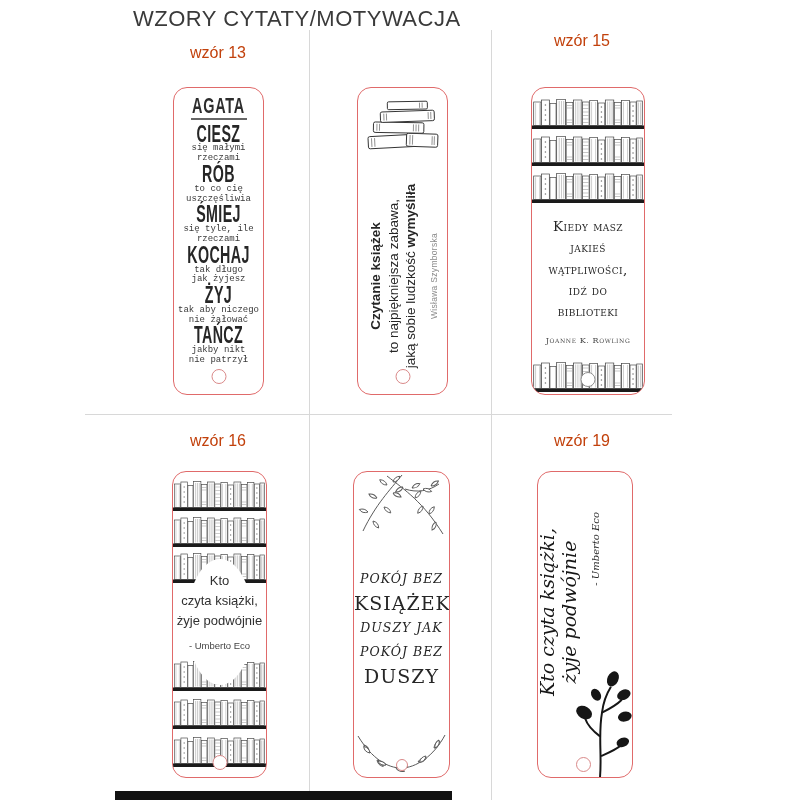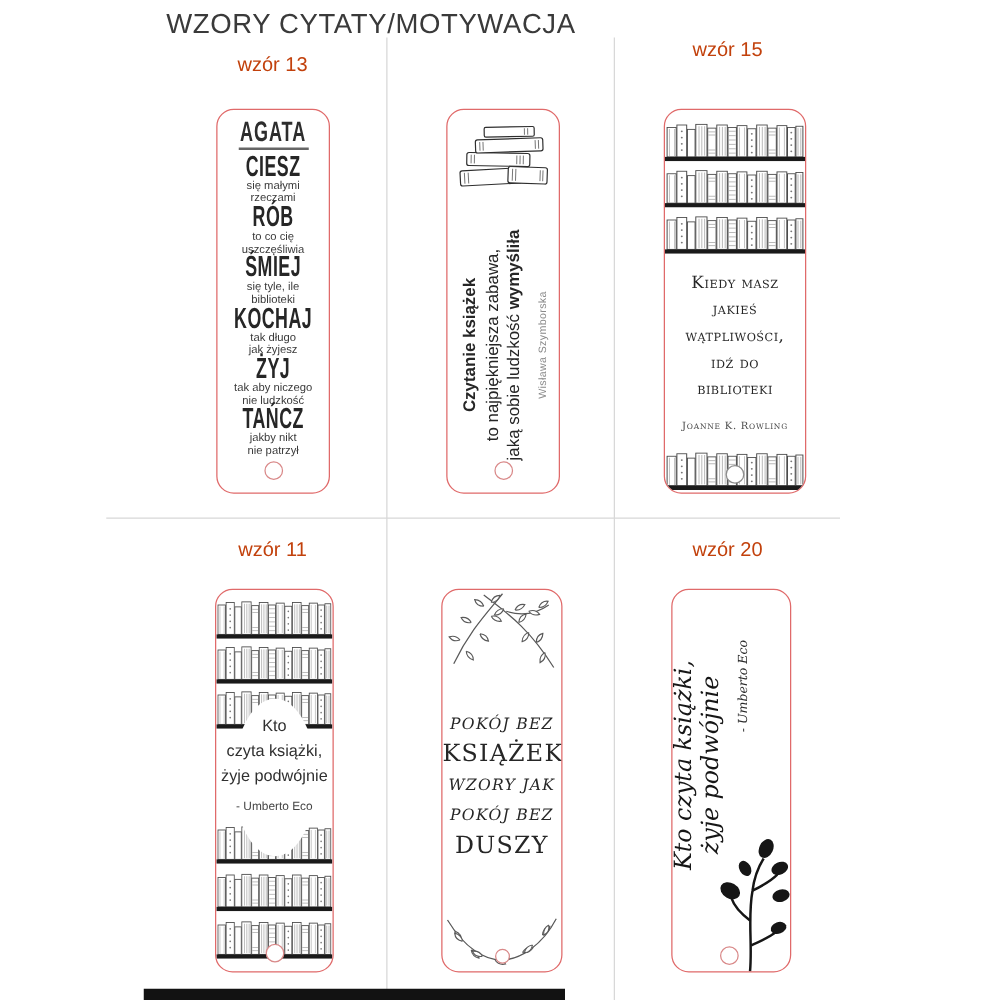--- a/index.html
+++ b/index.html
@@ -16,21 +16,21 @@
   
   .bm{position:absolute;background:#fff;border:1.5px solid #e06a6a;border-radius:14px;overflow:hidden;}
   .hole{position:absolute;left:50%;transform:translateX(-50%);width:13px;height:13px;
         border:1.4px solid #d98989;border-radius:50%;background:#fff;z-index:9;}
 
   
   .b13-inner{padding-top:8px;text-align:center;}
   .b13-name{font-size:18px;font-weight:700;letter-spacing:1px;transform:scale(.8,1.25);color:#2d2d2d;line-height:1;}
   .b13-rule{width:56px;height:1.5px;background:#666;margin:4px auto 5px;}
   .b13-big{font-size:19px;font-weight:700;letter-spacing:.5px;transform:scale(.75,1.22);color:#262626;line-height:1.05;margin-top:1px;}
-  .b13-small{font-family:Liberation Sans, sans-serif;font-size:9px;line-height:1.08;color:#3a3a3a;white-space:pre-line;}
+  .b13-small{font-family:Liberation Mono, monospace;font-size:9px;line-height:1.08;color:#3a3a3a;white-space:pre-line;}
 
   
   .b14-books{position:absolute;top:8px;left:50%;transform:translateX(-50%);width:80px;height:58px;}
   .b14-rot{position:absolute;top:188px;left:50%;width:232px;transform:translate(-50%,-50%) rotate(-90deg);
            text-align:center;}
   .b14-line{font-size:13.5px;line-height:1.3;color:#262626;}
   .b14-line b{font-weight:700;}
   .b14-author{font-size:8.5px;color:#8a8a8a;margin-top:9px;letter-spacing:.3px;}
 
   
@@ -125,42 +125,42 @@
 <div id="canvas">
 
   <div class="page-title">WZORY CYTATY/MOTYWACJA</div>
 
   <div class="vline" style="left:309px"></div>
   <div class="vline" style="left:491px"></div>
   <div class="hline"></div>
 
   <div class="wzor-label" style="left:127px;top:44px">wzór 13</div>
   <div class="wzor-label" style="left:491px;top:32px">wzór 15</div>
-  <div class="wzor-label" style="left:127px;top:432px">wzór 11</div>
-  <div class="wzor-label" style="left:491px;top:432px">wzór 20</div>
+  <div class="wzor-label" style="left:127px;top:432px">wzór 16</div>
+  <div class="wzor-label" style="left:491px;top:432px">wzór 19</div>
 
   <div class="bm" style="left:173px;top:87px;width:89px;height:306px">
     <div class="b13-inner">
       <div class="b13-name">AGATA</div>
       <div class="b13-rule"></div>
       <div class="b13-big">CIESZ</div>
       <div class="b13-small">się małymi
 rzeczami</div>
       <div class="b13-big">RÓB</div>
       <div class="b13-small">to co cię
 uszczęśliwia</div>
       <div class="b13-big">ŚMIEJ</div>
       <div class="b13-small">się tyle, ile
-biblioteki</div>
+rzeczami</div>
       <div class="b13-big">KOCHAJ</div>
       <div class="b13-small">tak długo
 jak żyjesz</div>
       <div class="b13-big">ŻYJ</div>
       <div class="b13-small">tak aby niczego
-nie ludzkość</div>
+nie żałować</div>
       <div class="b13-big">TAŃCZ</div>
       <div class="b13-small">jakby nikt
 nie patrzył</div>
     </div>
     <div class="hole" style="bottom:10px"></div>
   </div>
 
   <div class="bm" style="left:357px;top:87px;width:89px;height:306px">
     <svg class="b14-books" viewBox="0 0 92 60" preserveAspectRatio="xMidYMid meet" stroke="#2e2e2e" stroke-width="1.1" fill="#fff">
       <g transform="rotate(-3 34 49)">
@@ -265,21 +265,21 @@
       <use href="#leaf17" transform="translate(44,15) rotate(20)"></use>
       <use href="#leaf17" transform="translate(52,12) rotate(-30)"></use>
       <use href="#leaf17" transform="translate(36,24) rotate(-45)"></use>
       <use href="#leaf17" transform="translate(44,32) rotate(130)"></use>
       <use href="#leaf17" transform="translate(50,40) rotate(-50)"></use>
       <use href="#leaf17" transform="translate(57,48) rotate(120)"></use>
     </svg>
     <div class="b17-quote">
       <div class="b17-sm">POKÓJ BEZ</div>
       <div class="b17-lg">KSIĄŻEK</div>
-      <div class="b17-sm">WZORY JAK</div>
+      <div class="b17-sm">DUSZY JAK</div>
       <div class="b17-sm">POKÓJ BEZ</div>
       <div class="b17-lg">DUSZY</div>
     </div>
     <svg class="b17-branch" style="left:2px;bottom:2px;width:91px;height:44px" viewBox="0 0 91 44" fill="none" stroke="#5a5a5a" stroke-width="1">
       <path d="M2,5 C16,28 32,37 45,37 C60,37 78,25 89,4"></path>
       <use href="#leaf17" transform="translate(8,14) rotate(60)"></use>
       <use href="#leaf17" transform="translate(14,22) rotate(-130)"></use>
       <use href="#leaf17" transform="translate(21,29) rotate(50)"></use>
       <use href="#leaf17" transform="translate(30,34) rotate(-150)"></use>
       <use href="#leaf17" transform="translate(40,37) rotate(25)"></use>

